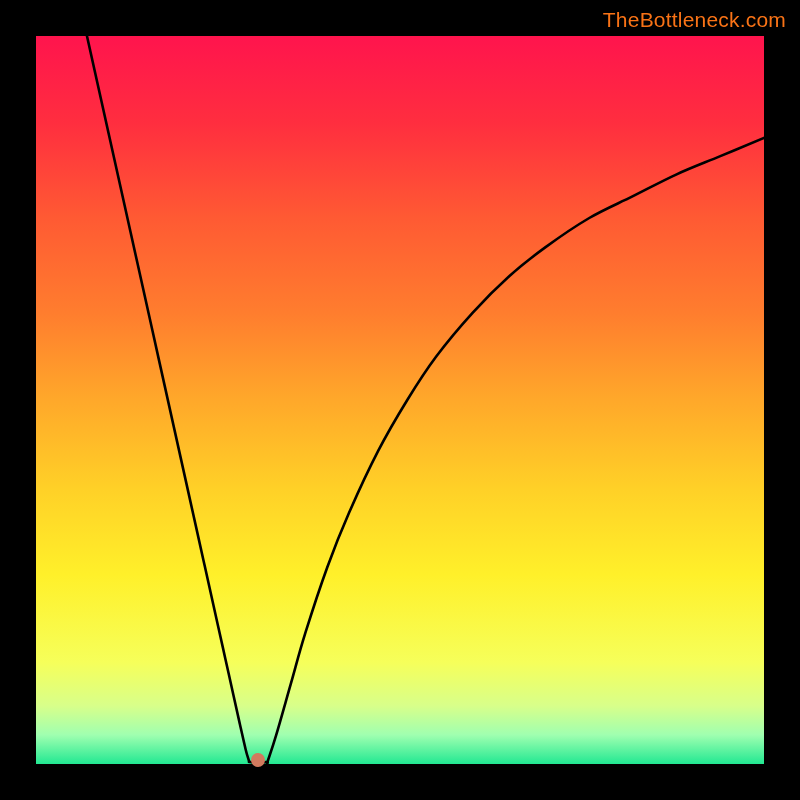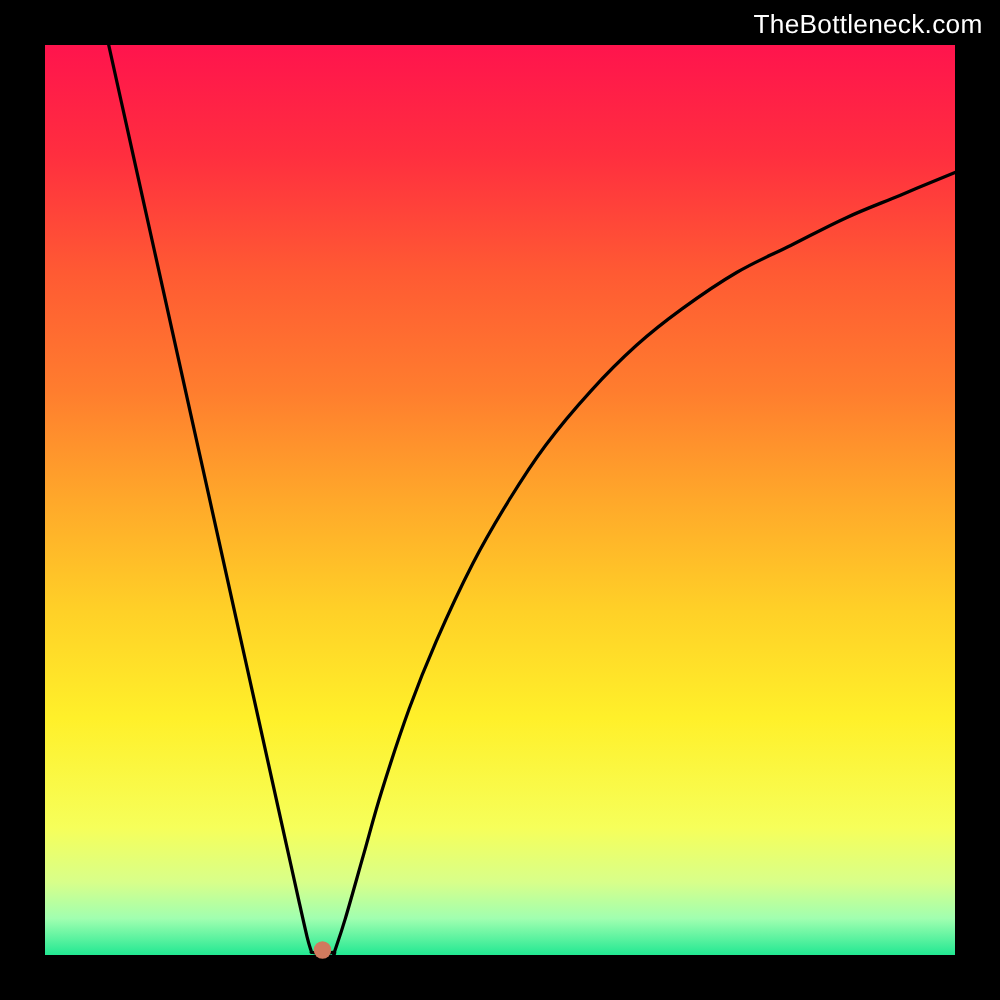--- a/index.html
+++ b/index.html
@@ -23,21 +23,21 @@
     position: absolute;
     left: 0;
     top: 0;
     width: 728px;
     height: 728px;
   }
   .watermark {
     position: absolute;
     top: 8px;
     right: 14px;
-    color: #ffffff;
+    color: #f97316;
     font-size: 21px;
     font-weight: 500;
     letter-spacing: 0.2px;
   }
   .dot {
     position: absolute;
     width: 14px;
     height: 14px;
     border-radius: 50%;
     background: #d17a5e;

